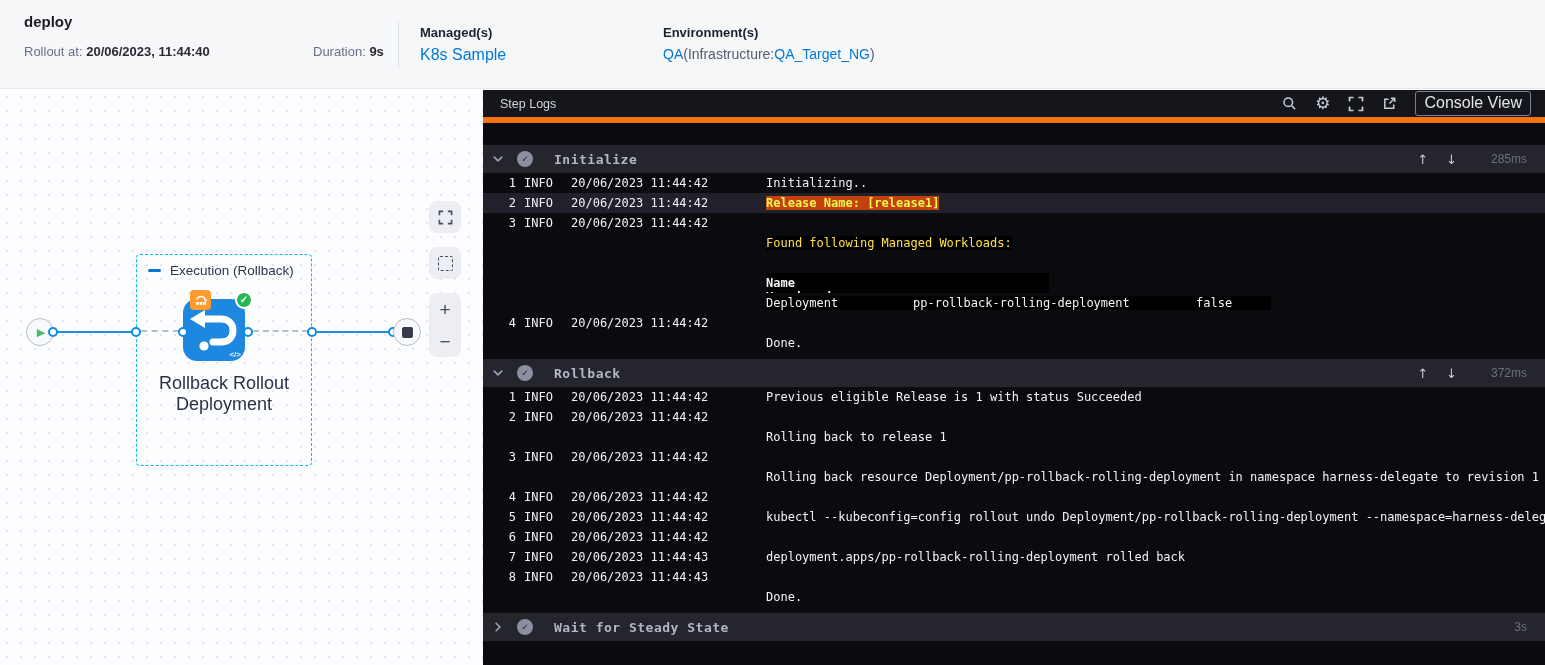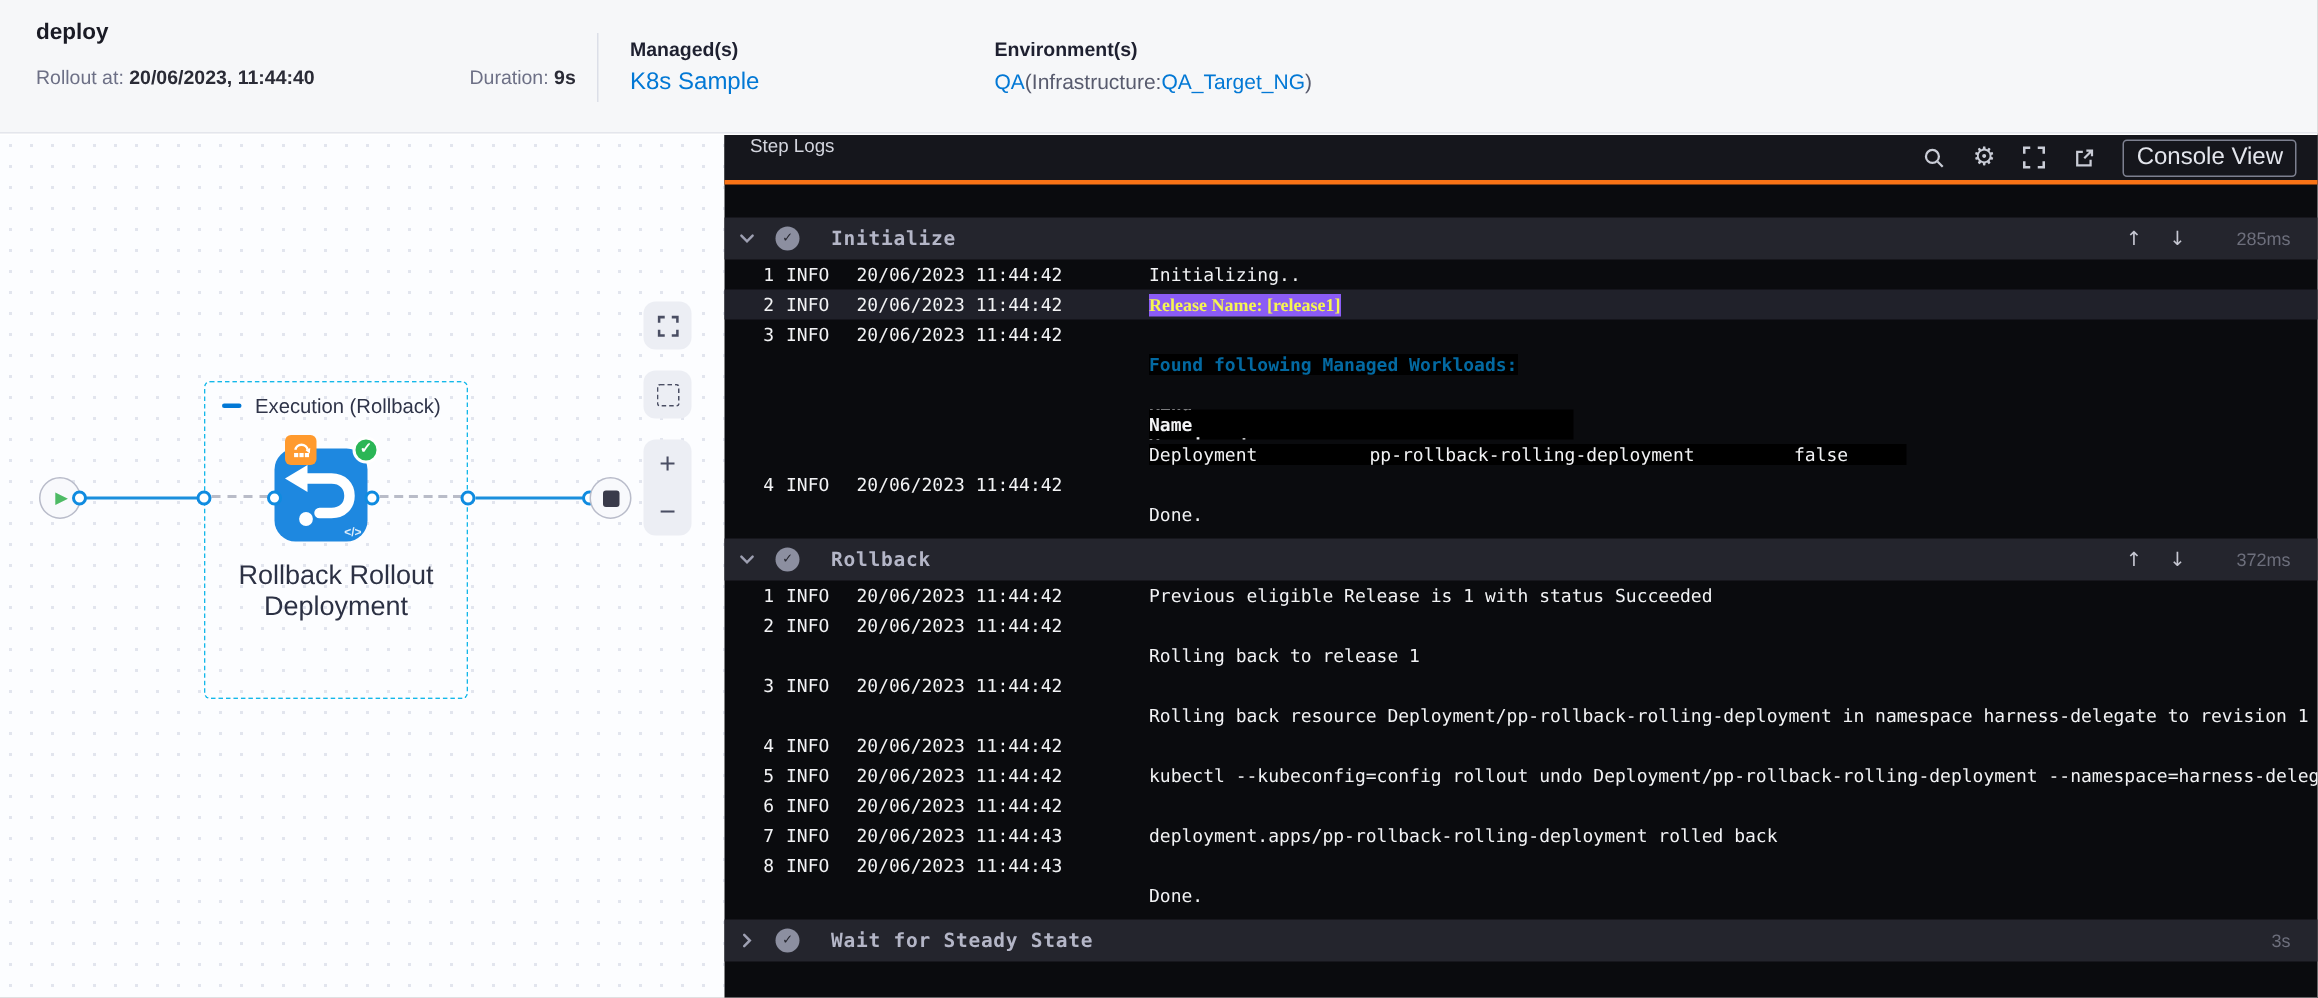--- a/index.html
+++ b/index.html
@@ -58,22 +58,22 @@
   .cbtn-marquee { top:157px; height:32px; }
   .zoom-panel { position:absolute; left:429px; top:203px; width:32px; height:64px;
     background:#eceef4; border-radius:8px; display:flex; flex-direction:column; }
   .zoom-half { flex:1; display:flex; align-items:center; justify-content:center;
     font-size:19px; color:#4a4e63; cursor:pointer; line-height:1; }
   .marquee-glyph { width:15px; height:15px; border:1.6px dashed #4a4e63; border-radius:2px; }
 
   
   .logpanel { position:absolute; left:483px; top:90px; width:1062px; height:575px;
     background:#0a0b0e; font-family:"DejaVu Sans Mono", monospace; }
-  .logbar { height:33px; background:#15161c; border-bottom:3px solid #f97316;
-    display:flex; padding:0 14px 0 17px;
+  .logbar { height:33px; background:#15161c; border-bottom:6px solid #f97316;
+    display:flex; align-items:center; padding:0 14px 0 17px;
     font-family:"Liberation Sans", sans-serif; }
   .logbar-title { font-size:12.5px; color:#d3d5de; }
   .logbar-right { margin-left:auto; display:flex; align-items:center; gap:18px; }
   .libtn { cursor:pointer; display:flex; align-items:center; color:#c9ccd6; }
   .gear-glyph { font-family:"DejaVu Sans", sans-serif; font-size:17px; line-height:1; }
   .console-btn { border:1px solid #7d8090; border-radius:3px; padding:2px 8px 3px;
     font-size:16px; color:#e3e5ec; cursor:pointer; background:transparent; white-space:nowrap; }
 
   .lsec-header { height:28px; margin-top:6px; background:#24252d; display:flex; align-items:center;
     cursor:pointer; }
@@ -90,22 +90,22 @@
   .sdur { width:52px; text-align:right; margin-right:18px; font-size:12px; color:#6d6f7c;
     font-family:"Liberation Sans", sans-serif; }
 
   .lrow { height:20px; display:flex; align-items:center; font-size:12px; color:#f2f3f5;
     white-space:pre; overflow:hidden; cursor:default; }
   .lrow.hl { background:#20212a; }
   .lnum { width:33px; text-align:right; flex:none; }
   .llevel { width:47px; margin-left:8px; flex:none; }
   .ltime { width:195px; flex:none; }
   .lmsg { flex:none; }
-  .lmsg.yellow { color:#f5f551; font-weight:700; background:#8b5cf6;font-family:Liberation Serif, serif; }
-  .lmsg.cyan { color:#0369a1; font-weight:700; background:#000; }
+  .lmsg.yellow { color:#f5f551; font-weight:700; background:#c2410c; }
+  .lmsg.cyan { color:#fde047; font-weight:400; background:#000; }
   .ltable { display:inline-flex; background:#000; }
   .ltable .c0 { width:147px; } .ltable .c1 { width:283px; } .ltable .c2 { width:75px; }
   .ltable.thead { font-weight:700;flex-direction:column; }
 </style>
 </head>
 <body>
 
 <header class="topbar">
   <div class="run-title">deploy</div>
   <div class="meta-row started-row">

